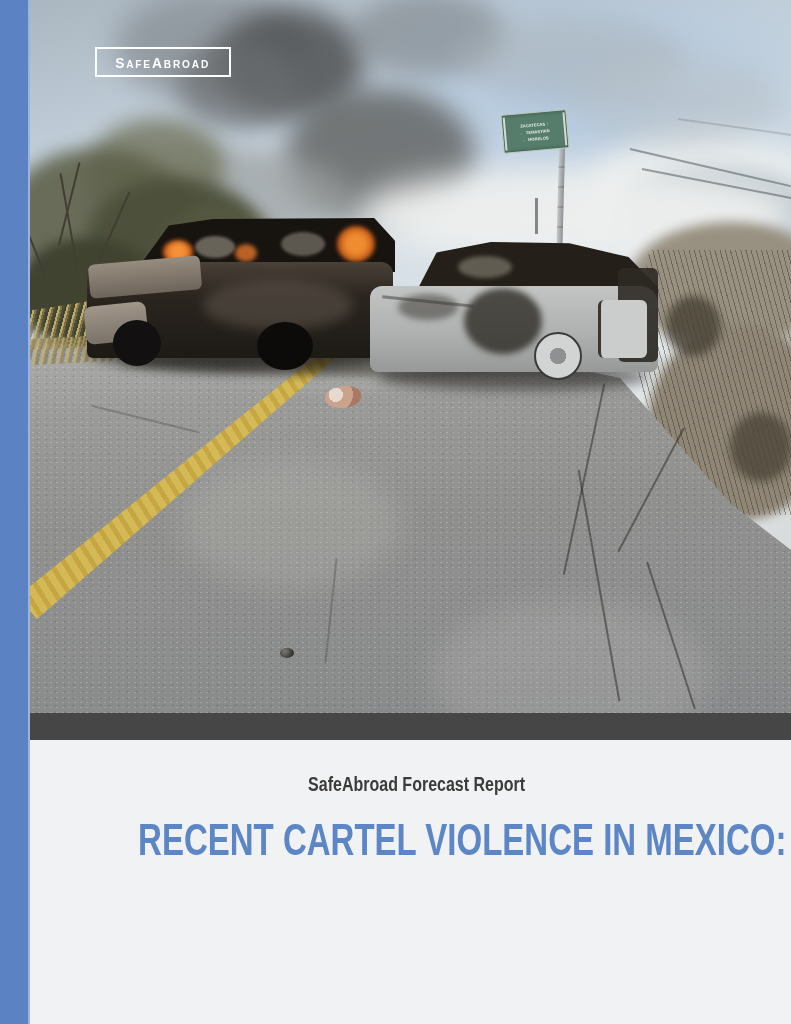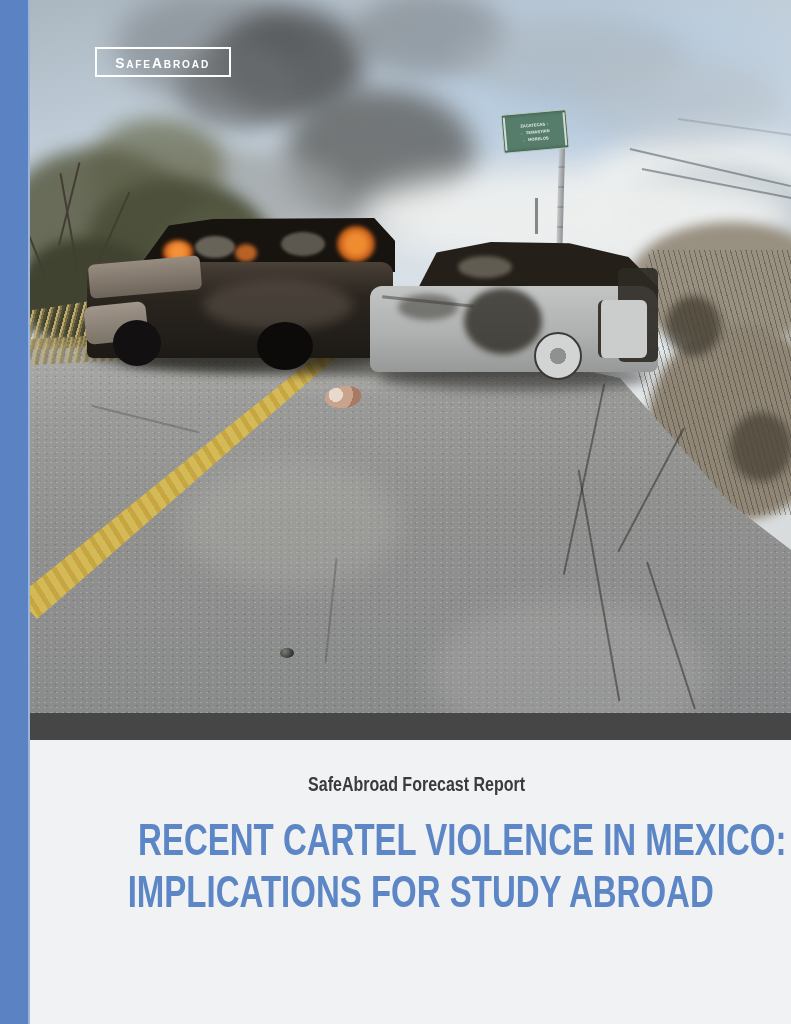--- a/index.html
+++ b/index.html
@@ -181,19 +181,16 @@
   <div class="band"></div>
 
   <div class="titles">
     <div class="kicker">
       <span>SafeAbroad Forecast Report</span>
     </div>
     <h1 class="title" style="margin:18px 0 0 0;">
       <div class="tline">
         <span>RECENT CARTEL VIOLENCE IN MEXICO:</span>
       </div>
-      <div class="tline">
-        <span>IMPLICATIONS FOR STUDY ABROAD</span>
-      </div>
     </h1>
   </div>
 
 </div>
 
 </body></html>

